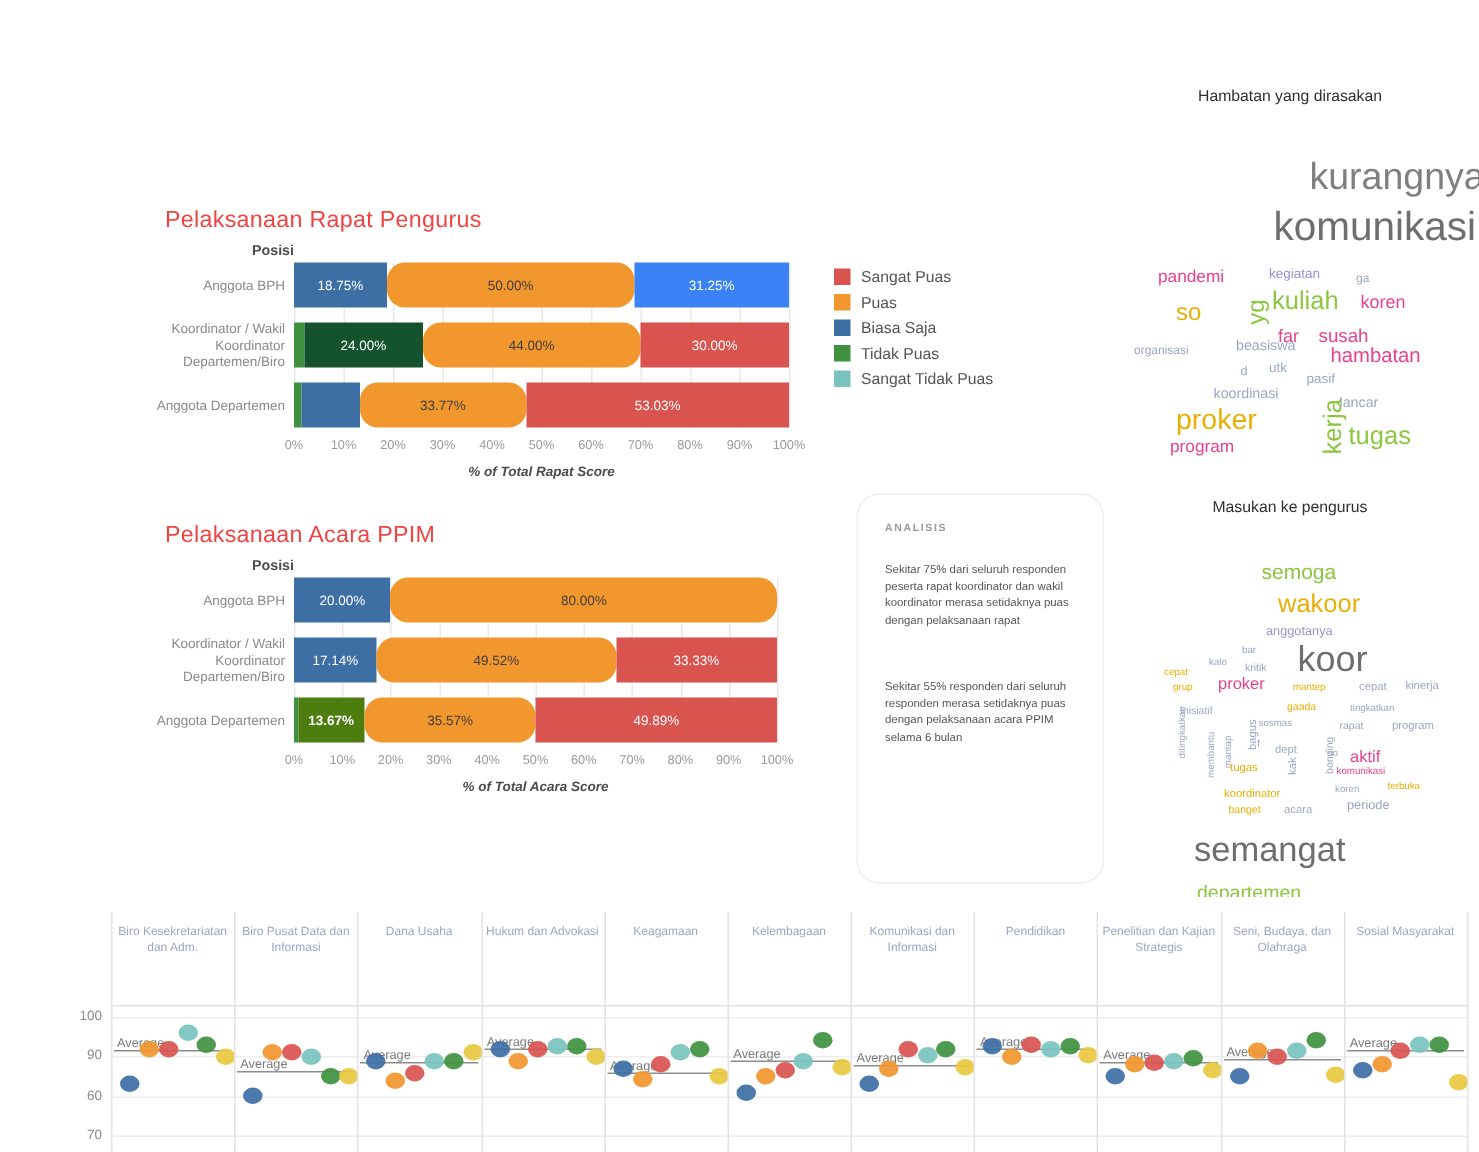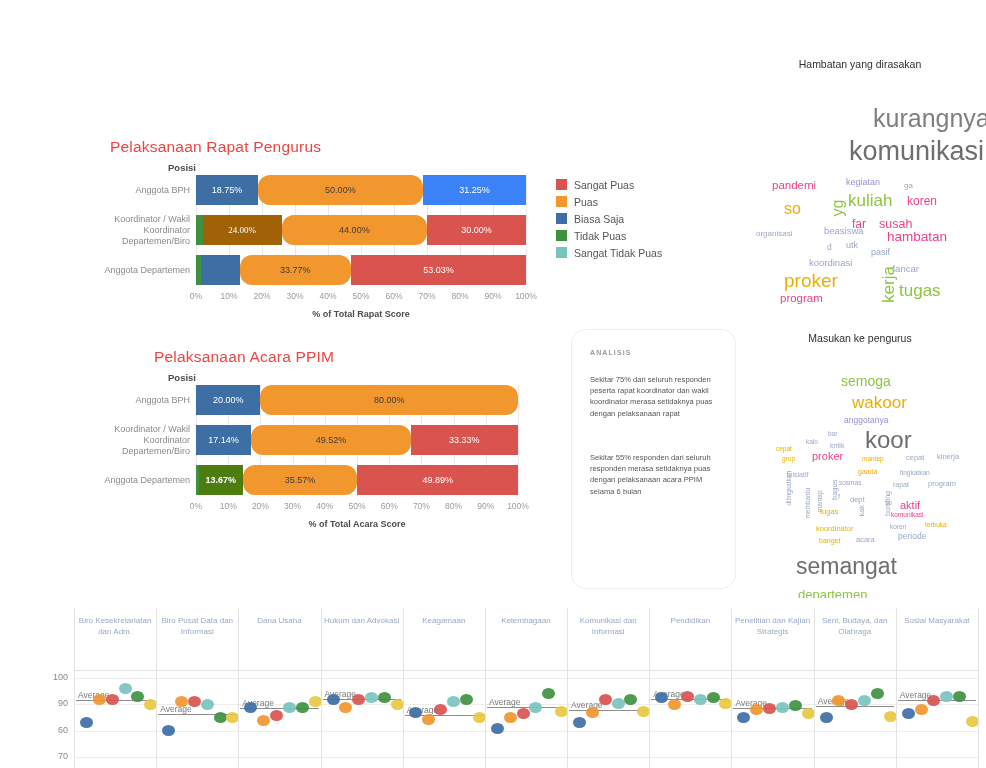--- a/index.html
+++ b/index.html
@@ -20,21 +20,21 @@
 
   
   .chart-title{font-size:15.5px;color:#ef4444;font-weight:400;letter-spacing:.2px;}
   .axis-field{font-size:9.5px;font-weight:bold;color:#4c4c4c;}
   .cat-label{font-size:9px;color:#8a8a8a;text-align:right;line-height:11px;}
   .bar-row{position:absolute;height:30px;display:flex;}
   .seg{height:100%;display:flex;align-items:center;justify-content:center;
        font-size:9px;color:#ffffff;overflow:hidden;white-space:nowrap;}
   .seg.dark{color:#3d3d3d;border-radius:12px;}
   .tick{position:absolute;font-size:8.5px;color:#9a9a9a;text-align:center;width:34px;}
-  .axis-title{position:absolute;font-size:9px;font-weight:bold;color:#4c4c4c;text-align:center;}
+  .axis-title{position:absolute;font-size:9px;font-weight:bold;color:#4c4c4c;text-align:center;font-style:italic;}
   .gridline{position:absolute;width:1px;background:#e9e9e9;}
 
   
   #legend{position:absolute;left:556px;top:176px;}
   .leg-item{display:flex;align-items:center;height:17px;}
   .leg-swatch{width:11px;height:11px;margin-right:7px;flex:0 0 auto;}
   .leg-label{font-size:10.5px;color:#555;}
 
   
   .analysis-head{font-size:7px;letter-spacing:1.1px;color:#9a9a9a;font-weight:bold;}
@@ -72,21 +72,21 @@
     <div class="gridline" style="left: 526px; top: 175px; height: 110px;"></div>
     <div class="abs cat-label" style="left: 78px; width: 112px; top: 184.5px;">Anggota BPH</div>
     <div class="bar-row" style="left: 196px; top: 175px; width: 330px;">
       <div class="seg" style="width: 18.75%; background: rgb(61, 111, 165);">18.75%</div>
       <div class="seg dark" style="width: 50%; background: rgb(242, 150, 46);">50.00%</div>
       <div class="seg" style="width: 31.25%; background: #3b82f6;">31.25%</div>
     </div>
     <div class="abs cat-label" style="left: 78px; width: 112px; top: 213.5px;">Koordinator / Wakil Koordinator Departemen/Biro</div>
     <div class="bar-row" style="left: 196px; top: 215px; width: 330px;">
       <div class="seg" style="width: 2%; background: rgb(63, 145, 64);"></div>
-      <div class="seg" style="width: 24%; background: #a16207; font-family: Liberation Serif, serif;">24.00%</div>
+      <div class="seg" style="width: 24%; background: #14532d;">24.00%</div>
       <div class="seg dark" style="width: 44%; background: rgb(242, 150, 46);">44.00%</div>
       <div class="seg" style="width: 30%; background: rgb(217, 83, 79);">30.00%</div>
     </div>
     <div class="abs cat-label" style="left: 78px; width: 112px; top: 264.5px;">Anggota Departemen</div>
     <div class="bar-row" style="left: 196px; top: 255px; width: 330px;">
       <div class="seg" style="width: 1.6%; background: rgb(63, 145, 64);"></div>
       <div class="seg" style="width: 11.6%; background: rgb(61, 111, 165);"></div>
       <div class="seg dark" style="width: 33.77%; background: rgb(242, 150, 46);">33.77%</div>
       <div class="seg" style="width: 53.03%; background: rgb(217, 83, 79);">53.03%</div>
     </div>
@@ -97,21 +97,21 @@
     <div class="tick" style="left: 311px; top: 291px;">40%</div>
     <div class="tick" style="left: 344px; top: 291px;">50%</div>
     <div class="tick" style="left: 377px; top: 291px;">60%</div>
     <div class="tick" style="left: 410px; top: 291px;">70%</div>
     <div class="tick" style="left: 443px; top: 291px;">80%</div>
     <div class="tick" style="left: 476px; top: 291px;">90%</div>
     <div class="tick" style="left: 509px; top: 291px;">100%</div>
     <div class="axis-title" style="left: 196px; width: 330px; top: 309px;">% of Total Rapat Score</div>
   </div>
 
-<div class="abs chart-title" style="left:110px;top:348px;margin-left:44px;">Pelaksanaan Acara PPIM</div>
+<div class="abs chart-title" style="left:110px;top:348px;">Pelaksanaan Acara PPIM</div>
 <div class="abs axis-field" style="left:168px;top:372px;">Posisi</div>
 <div class="abs" id="acara-plot" style="left: 0px; top: 0px; width: 986px; height: 768px;">
     <div class="gridline" style="left: 196px; top: 385px; height: 110px;"></div>
     <div class="gridline" style="left: 228.2px; top: 385px; height: 110px;"></div>
     <div class="gridline" style="left: 260.4px; top: 385px; height: 110px;"></div>
     <div class="gridline" style="left: 292.6px; top: 385px; height: 110px;"></div>
     <div class="gridline" style="left: 324.8px; top: 385px; height: 110px;"></div>
     <div class="gridline" style="left: 357px; top: 385px; height: 110px;"></div>
     <div class="gridline" style="left: 389.2px; top: 385px; height: 110px;"></div>
     <div class="gridline" style="left: 421.4px; top: 385px; height: 110px;"></div>

